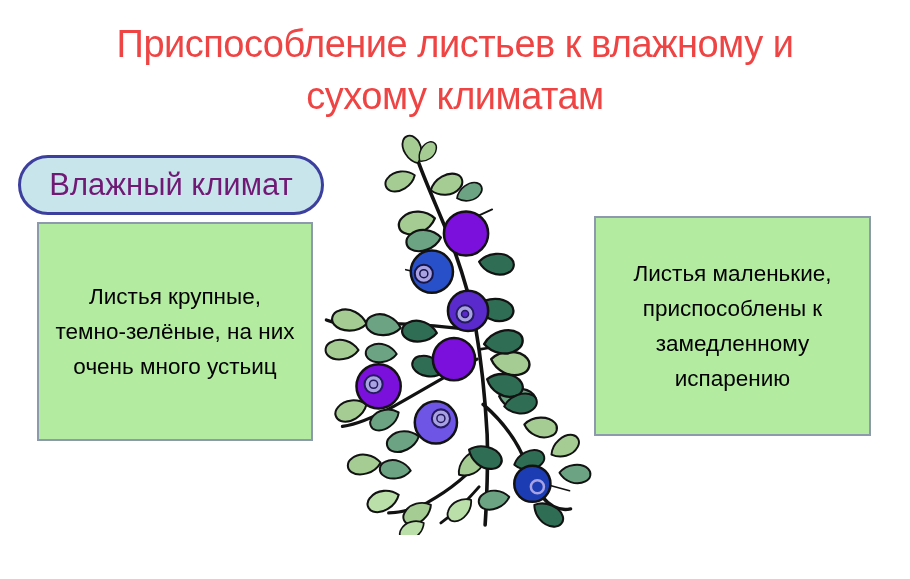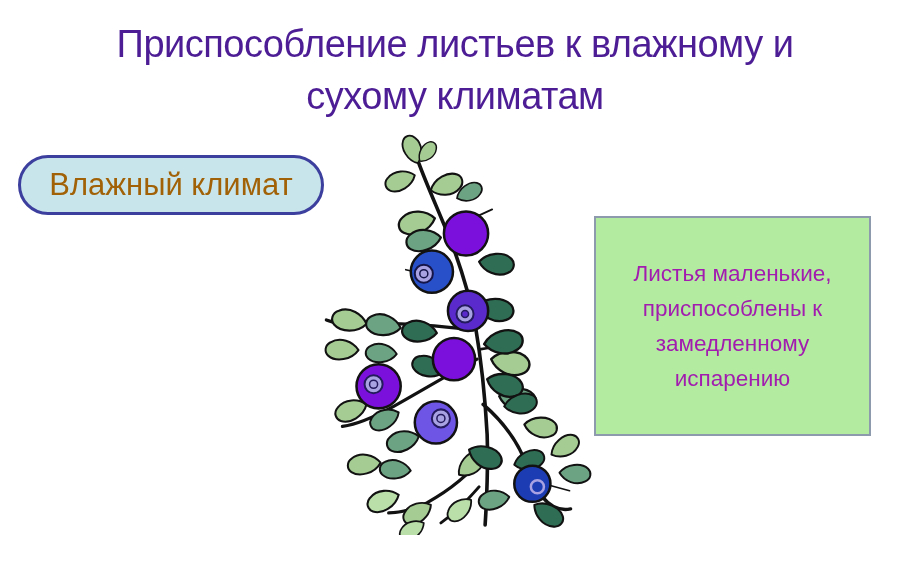--- a/index.html
+++ b/index.html
@@ -2,55 +2,60 @@
 <html style="--pill_fill: #c9e5ec; --pill_border: #3c3f9d; --box_fill: #b3eba1; --box_border: #8d9aae; --outline: #121212; --leaf_light: #a5cc92; --leaf_medium: #6ca383; --leaf_dark: #2f6e54; --leaf_pale: #badfa9; --berry_violet: #7b10dc; --berry_blue: #2850c8; --berry_indigo: #5a2acc; --berry_blue_violet: #6e55e6; --berry_dark_blue: #1c3cb4; --berry_highlight: #a9a2e2;"><head>
 <meta charset="utf-8">
 <style>
   html,body{margin:0;padding:0;background:#ffffff;}
   .slide{
     position:relative;width:910px;height:579px;background:#ffffff;overflow:hidden;
     font-family:"Liberation Sans","DejaVu Sans",sans-serif;color:#111;
   }
   .title{
     position:absolute;top:18px;left:0;width:910px;text-align:center;
-    font-size:38px;line-height:52px;letter-spacing:-0.5px;color:#4c1d95;
+    font-size:38px;line-height:52px;letter-spacing:-0.5px;color:#ef4444;
     white-space:pre-line;font-weight:400;
   }
   .pill{
     position:absolute;box-sizing:border-box;height:60px;
     background:var(--pill_fill);border:3px solid var(--pill_border);
     border-radius:30px;display:flex;align-items:center;justify-content:center;
-    font-size:31px;color:#a16207;
+    font-size:31px;color:#701a75;
   }
   .pill.wet{left:18px;top:155px;width:306px;}
   .pill.dry{left:578px;top:150px;width:307px;}
   .infobox{
     position:absolute;box-sizing:border-box;
     background:var(--box_fill);border:2px solid var(--box_border);
     display:flex;align-items:center;justify-content:center;text-align:center;
-    font-size:22.5px;line-height:35px;color:#a21caf;white-space:pre-line;
+    font-size:22.5px;line-height:35px;color:#000000;white-space:pre-line;
     padding:26px 6px;
   }
   .infobox.wet{left:37px;top:222px;width:276px;height:219px;}
   .infobox.dry{left:594px;top:216px;width:277px;height:220px;}
   .plant{position:absolute;left:318px;top:133px;width:282px;height:402px;}
 </style>
 </head>
 <body>
 
 <div class="slide">
 
   <div class="title">Приспособление листьев к влажному и
 сухому климатам</div>
 
   <div class="pill wet">
     <span>Влажный климат</span>
   </div>
 
 
+  <div class="infobox wet">
+    <span>Листья крупные,
+темно-зелёные, на них
+очень много устьиц</span>
+  </div>
 
   <div class="infobox dry">
     <span>Листья маленькие,
 приспособлены к
 замедленному
 испарению</span>
   </div>
 
   <svg class="plant" viewBox="0 0 280 400" aria-hidden="true">
     <defs>

